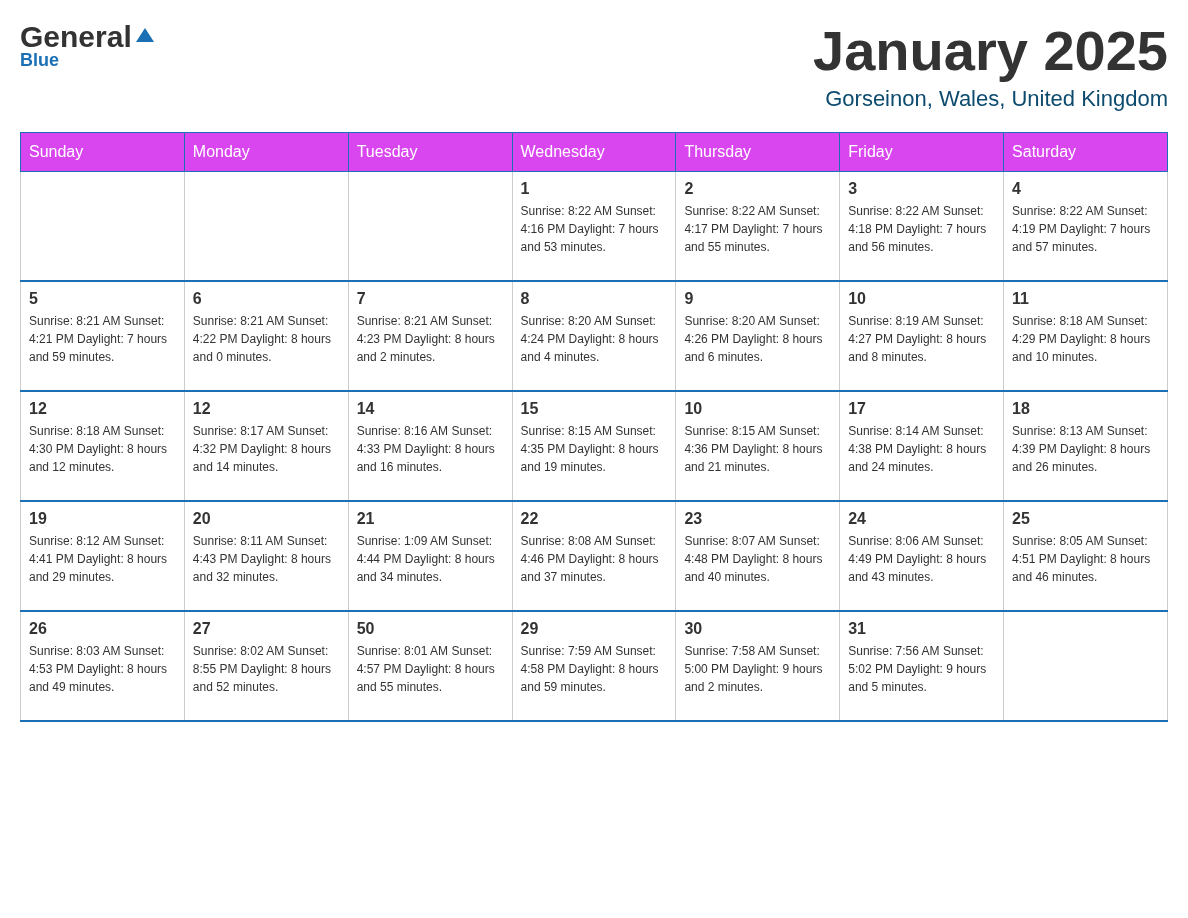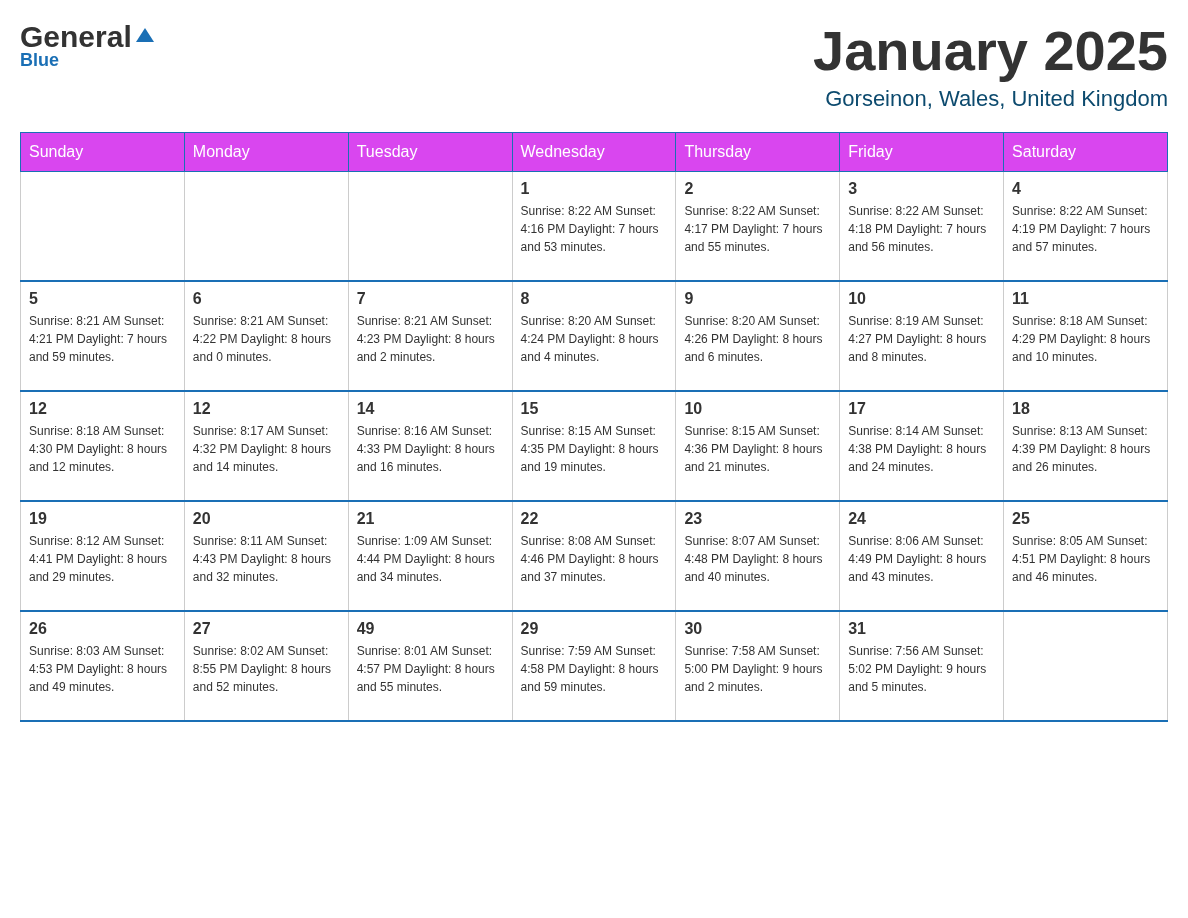--- a/index.html
+++ b/index.html
@@ -310,21 +310,21 @@
 and 49 minutes.</div>
         </td>
         <td>
           <span class="day-num">27</span>
           <div class="day-info">Sunrise: 8:02 AM
 Sunset: 8:55 PM
 Daylight: 8 hours
 and 52 minutes.</div>
         </td>
         <td>
-          <span class="day-num">49</span>
+          <span class="day-num">50</span>
           <div class="day-info">Sunrise: 8:01 AM
 Sunset: 4:57 PM
 Daylight: 8 hours
 and 55 minutes.</div>
         </td>
         <td>
           <span class="day-num">29</span>
           <div class="day-info">Sunrise: 7:59 AM
 Sunset: 4:58 PM
 Daylight: 8 hours

